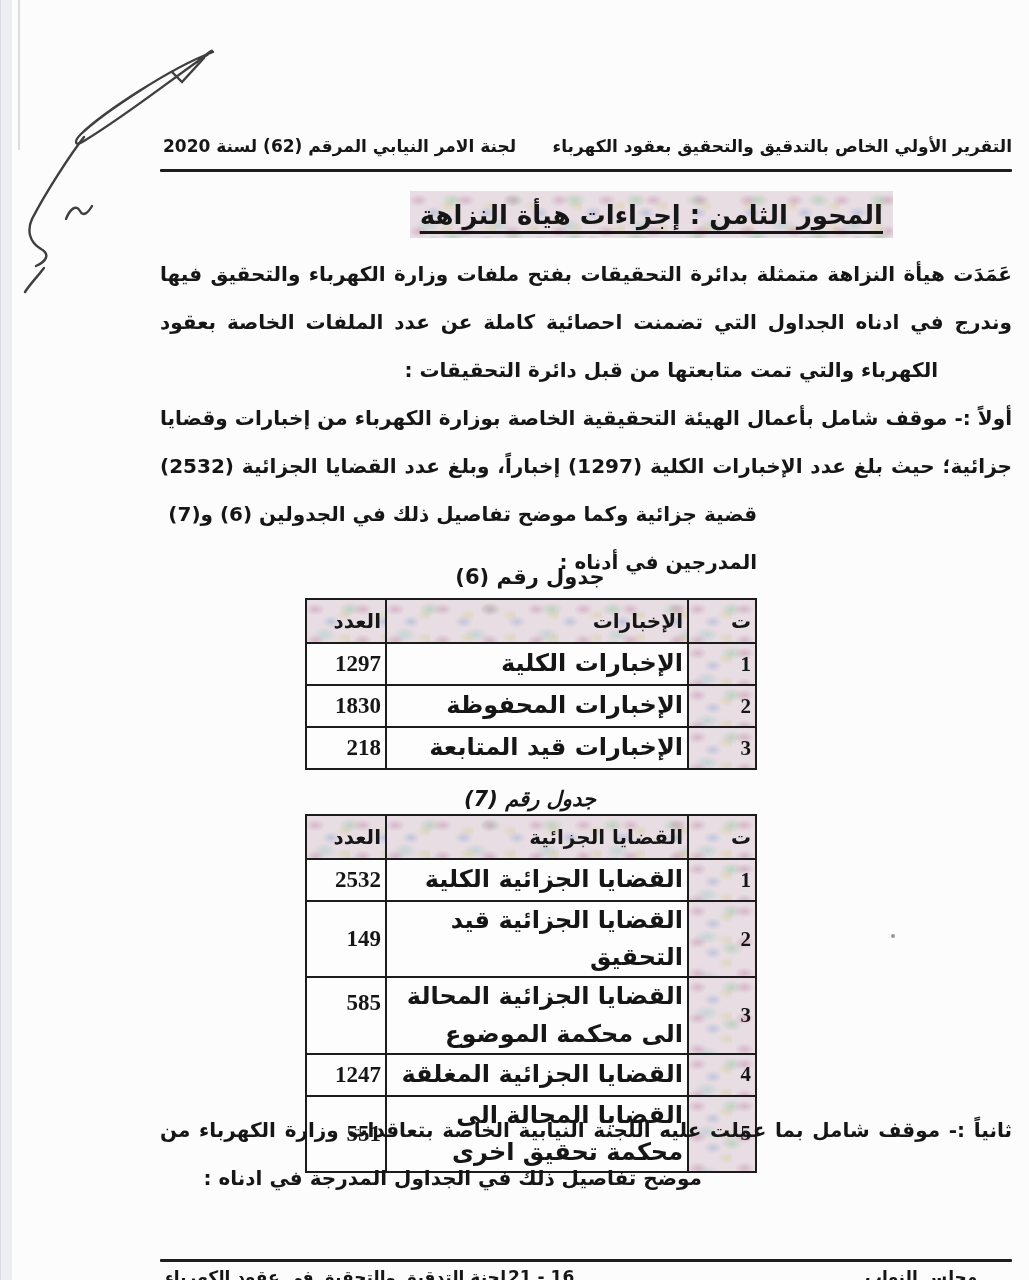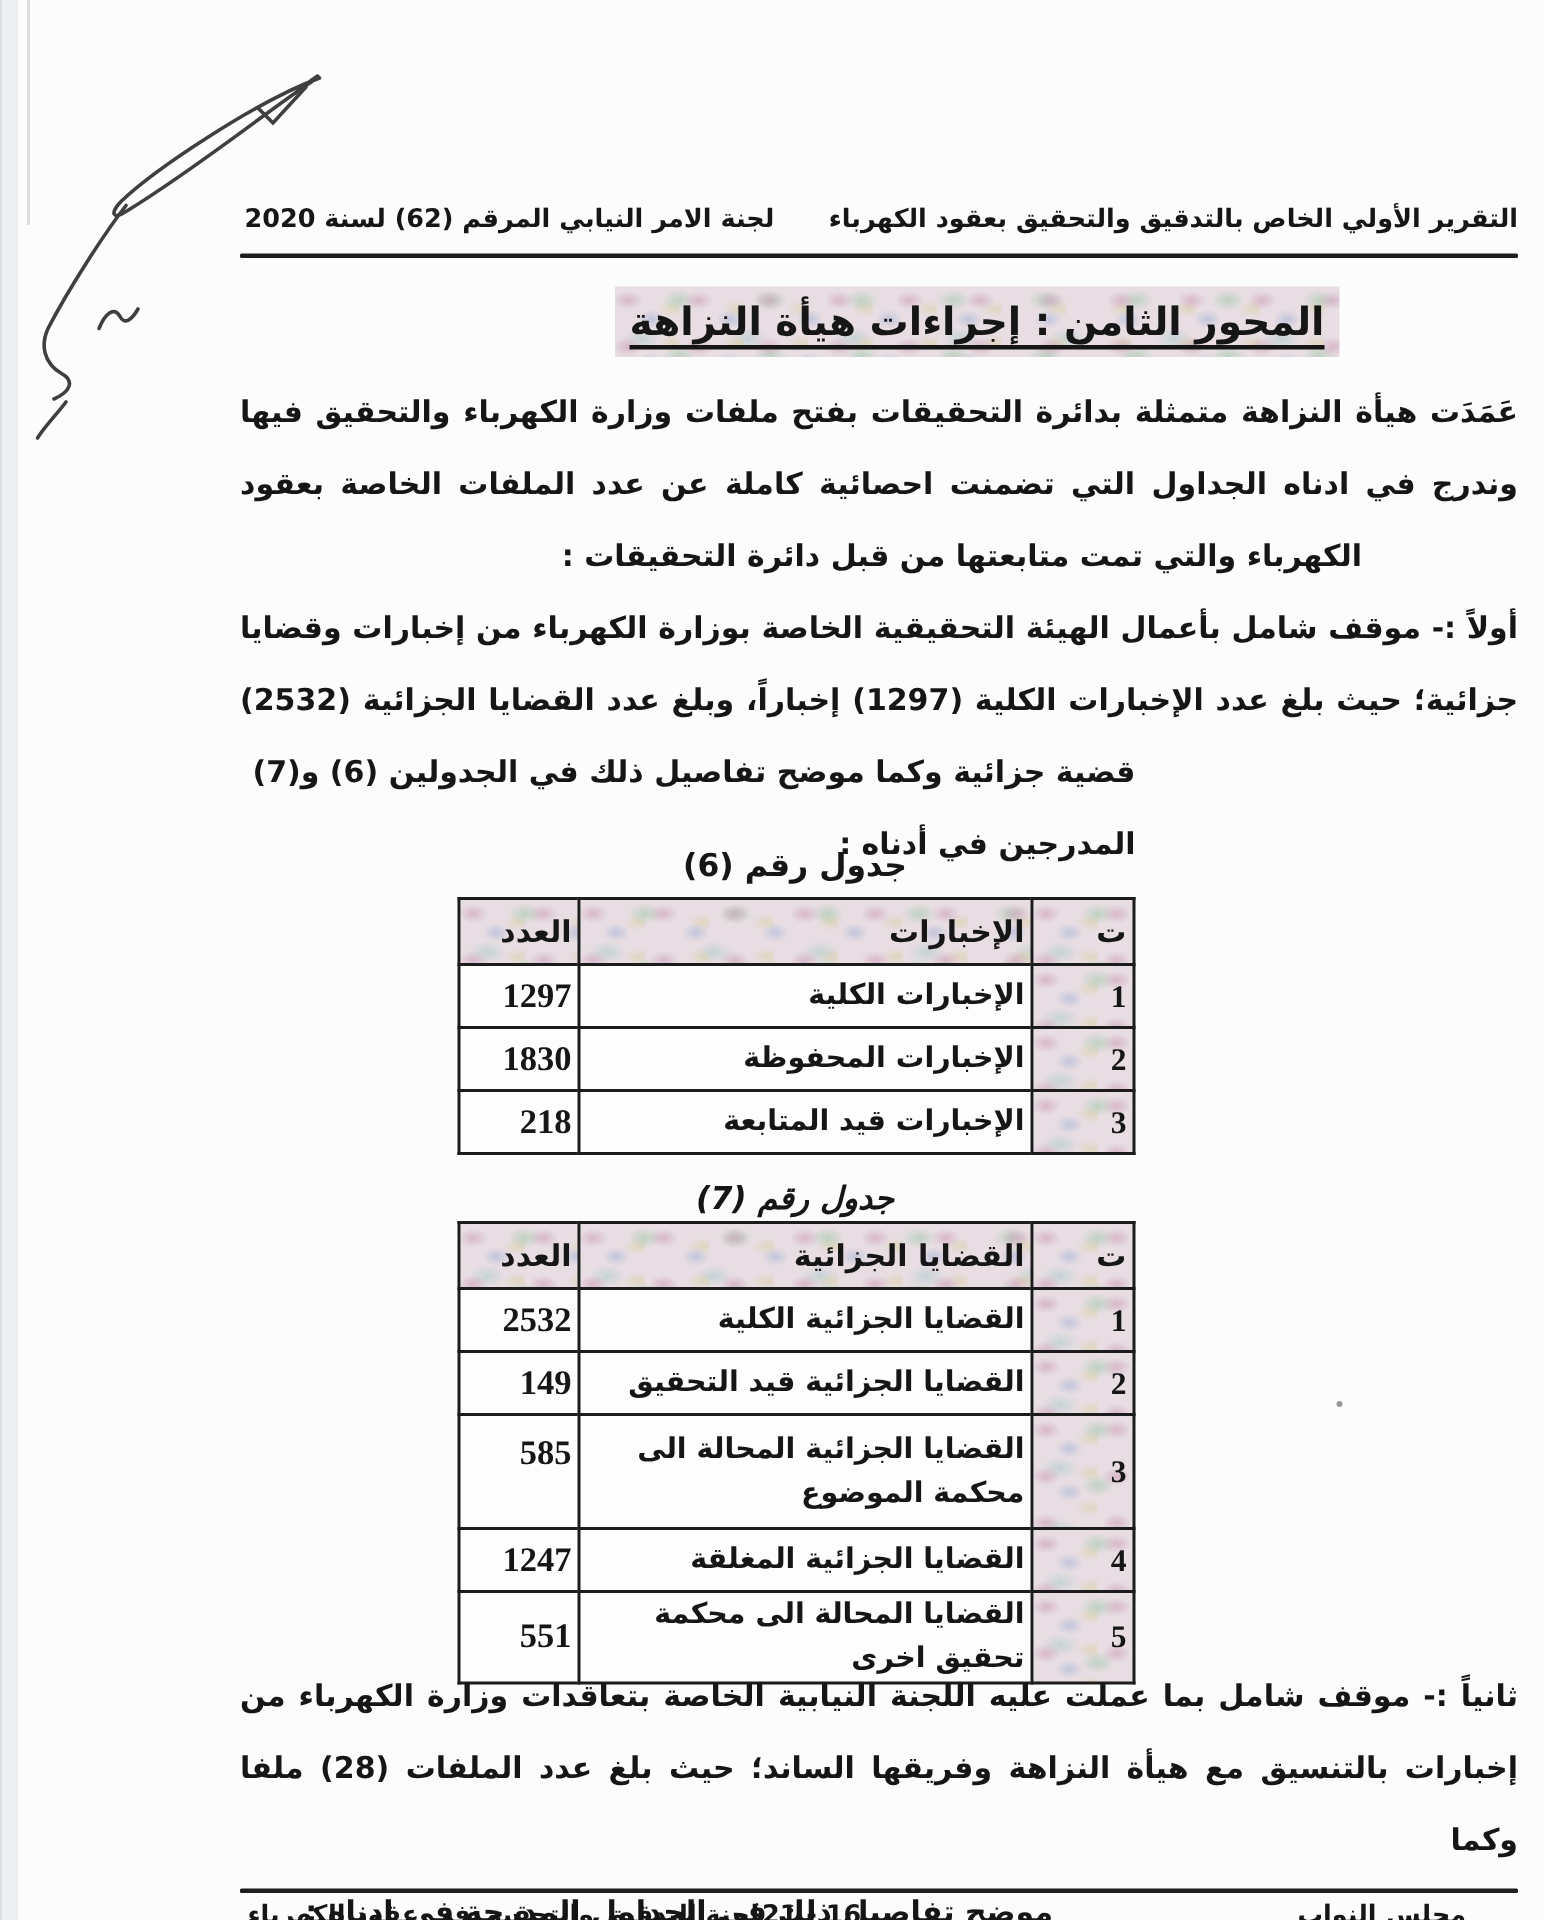--- a/index.html
+++ b/index.html
@@ -62,21 +62,21 @@
   }
   .tbl td,.tbl th{
     border:2px solid #1c1c1c;
     padding:0 4px;
     text-align:right;
     vertical-align:middle;
     overflow:hidden;
   }
   .tbl th{height:42px;font-size:20px;font-weight:bold;}
   .tbl td{height:40px;}
-  .cell-subject{font-size:19px;font-weight:bold;line-height:1.55;}
+  .cell-subject{font-size:24px;font-weight:bold;line-height:1.55;}
   .cell-num{font-family:"Liberation Serif", serif;font-size:23px;font-weight:bold;direction:ltr;}
   .cell-idx{font-family:"Liberation Serif", serif;font-size:21px;font-weight:bold;}
   
   .foot{top:1267px;font-size:17px;font-weight:bold;white-space:nowrap;}
   .foot-left{left:165px;}
   .foot-center{left:508px;direction:ltr;}
   .foot-right{left:865px;}
   .speck{left:891px;top:934px;width:4px;height:4px;border-radius:50%;background:#555;opacity:.6;}
   .sig{left:0;top:20px;}
 </style>
@@ -102,21 +102,21 @@
   <div class="abs hdr hdr-left">لجنة الامر النيابي المرقم (62) لسنة 2020</div>
   <div class="abs rule rule-top"></div>
 
   <div class="abs title-strip mot">
     <span class="title-text">المحور الثامن : إجراءات هيأة النزاهة</span>
   </div>
 
   <div class="abs para" style="top:250px;">
     <span class="pline j">عَمَدَت هيأة النزاهة متمثلة بدائرة التحقيقات بفتح ملفات وزارة الكهرباء والتحقيق فيها</span>
     <span class="pline j">وندرج في ادناه الجداول التي تضمنت احصائية كاملة عن عدد الملفات الخاصة بعقود</span>
-    <span class="pline end" style="margin-right:104px;">الكهرباء والتي تمت متابعتها من قبل دائرة التحقيقات :</span>
+    <span class="pline end" style="margin-right:74px;">الكهرباء والتي تمت متابعتها من قبل دائرة التحقيقات :</span>
   </div>
 
   <div class="abs para" style="top:394px;">
     <span class="pline j">أولاً :- موقف شامل بأعمال الهيئة التحقيقية الخاصة بوزارة الكهرباء من إخبارات وقضايا</span>
     <span class="pline j">جزائية؛ حيث بلغ عدد الإخبارات الكلية (1297) إخباراً، وبلغ عدد القضايا الجزائية (2532)</span>
     <span class="pline end" style="margin-right:255px;">قضية جزائية وكما موضح تفاصيل ذلك في الجدولين (6) و(7) المدرجين في أدناه :</span>
   </div>
 
   <div class="abs cap" style="top:553px;">جدول رقم (6)</div>
 
@@ -189,21 +189,20 @@
       <td class="cell-subject">القضايا المحالة الى محكمة تحقيق اخرى</td>
       <td class="cell-num">551</td>
     </tr>
   </tbody>
     </table>
 
   <div class="abs speck"></div>
 
   <div class="abs para" style="top:1106px;">
     <span class="pline j">ثانياً :- موقف شامل بما عملت عليه اللجنة النيابية الخاصة بتعاقدات وزارة الكهرباء من</span>
-    <span class="pline j">إخبارات بالتنسيق مع هيأة النزاهة وفريقها الساند؛ حيث بلغ عدد الملفات (28) ملفا وكما</span>
     <span class="pline end" style="margin-right:310px;">موضح تفاصيل ذلك في الجداول المدرجة في ادناه :</span>
   </div>
 
   <div class="abs rule rule-bottom"></div>
   <div class="abs foot foot-left">لجنة التدقيق والتحقيق في عقود الكهرباء</div>
   <div class="abs foot foot-center">21 - 16</div>
   <div class="abs foot foot-right">مجلس النواب</div>
 
 </div>
 

